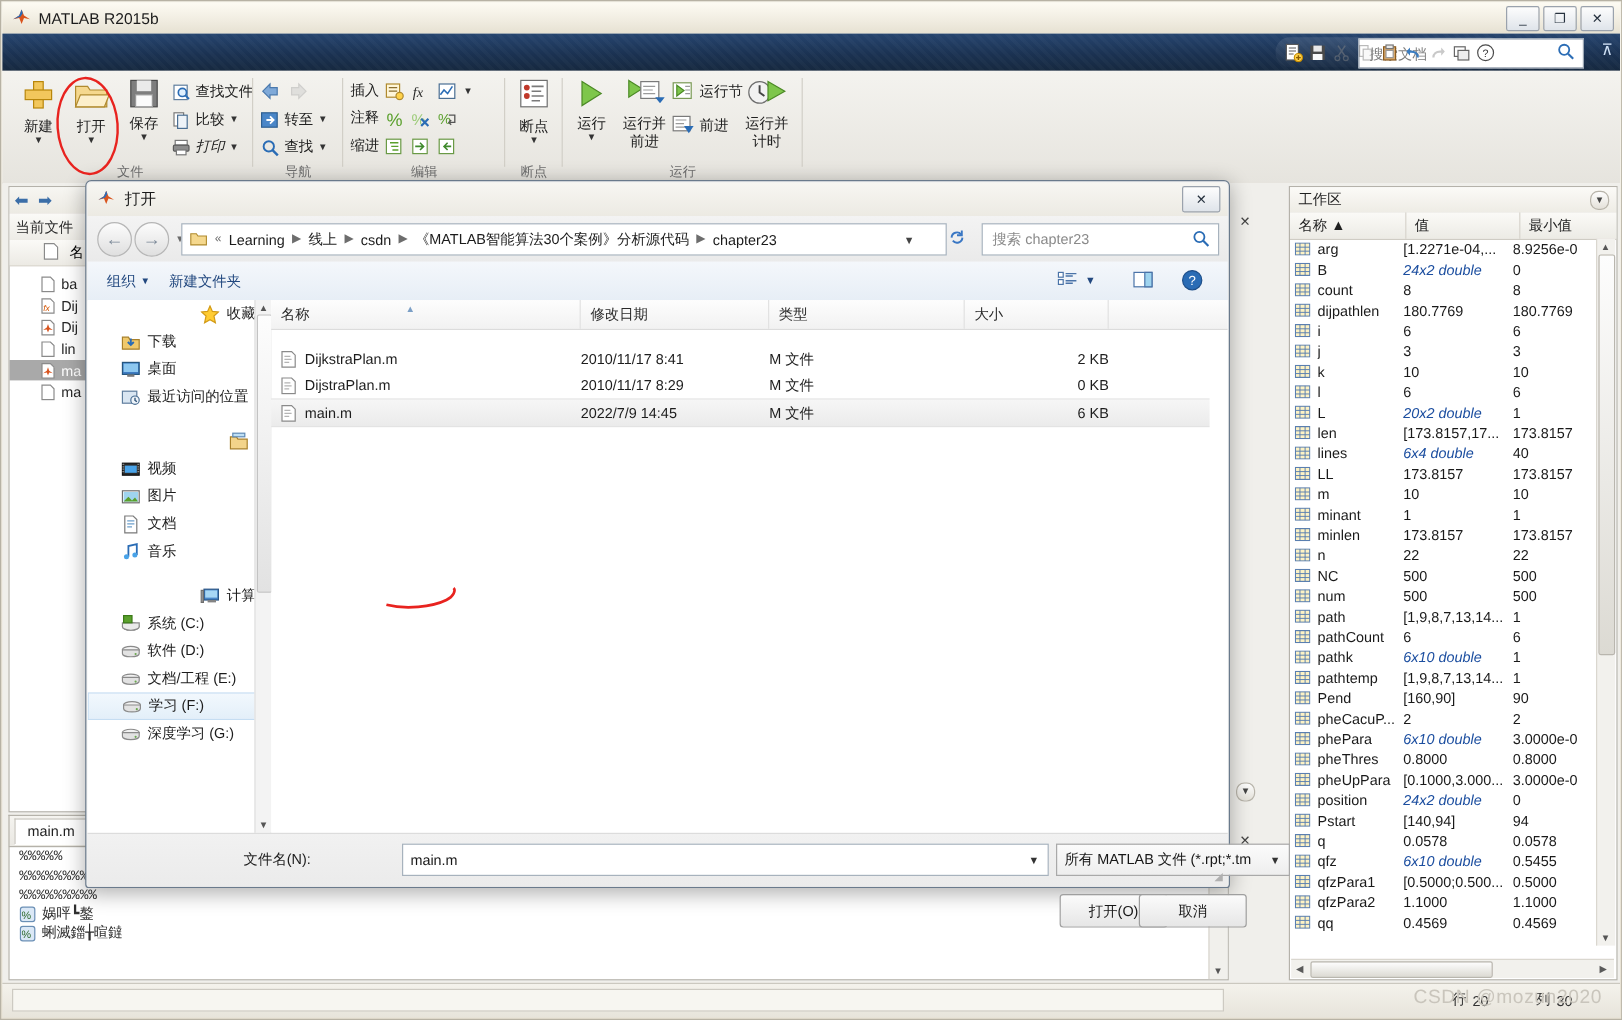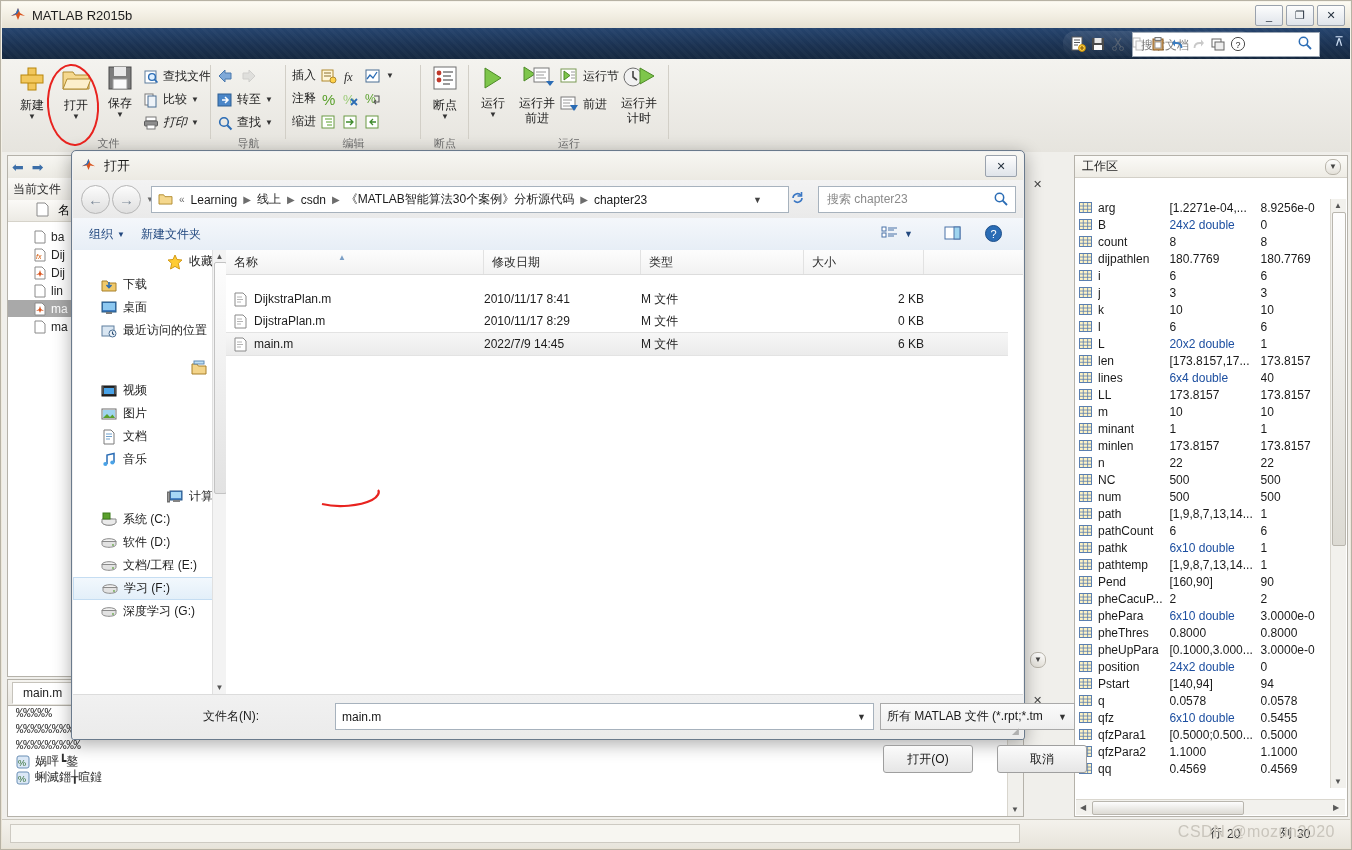--- a/index.html
+++ b/index.html
@@ -174,21 +174,21 @@
   }
   #wscols .c{border-right:1px solid #d7d4cc;height:22px;line-height:22px;padding-left:7px;box-sizing:border-box;}
   #wsrows{
     position:absolute;left:0;top:43px;width:255px;height:589px;overflow:hidden;
   }
   .wsrow{height:17px;display:flex;align-items:center;font-size:12px;color:#1a1a1a;}
   .wsrow .vicon{width:13px;height:11px;margin:0 6px 0 4px;flex:0 0 auto;}
   .wsrow .nm{width:72px;overflow:hidden;white-space:nowrap;}
   .wsrow .vl{width:92px;overflow:hidden;white-space:nowrap;}
   .wsrow .mn{width:70px;overflow:hidden;white-space:nowrap;}
-  .wsrow .it{color:#1d4fa0;}
+  .wsrow .it{font-style:italic;color:#1d4fa0;}
   #wsvscroll{
     position:absolute;right:1px;top:43px;width:15px;height:589px;
     background:#f2f1ed;border-left:1px solid #dad7cf;
   }
   #wshscroll{
     position:absolute;left:1px;bottom:1px;width:269px;height:15px;
     background:#f2f1ed;border-top:1px solid #dad7cf;display:flex;align-items:center;
   }
   .sbtn{width:14px;height:13px;display:flex;align-items:center;justify-content:center;font-size:8px;color:#5a5a5a;}
   .sthumb{height:12px;background:linear-gradient(#fdfdfd,#dcdad3);border:1px solid #b9b6ae;border-radius:2px;}
@@ -326,21 +326,21 @@
   #filterbox .val{margin-left:6px;font-size:12px;color:#171717;white-space:nowrap;}
   #filterbox .cv{position:absolute;right:7px;top:8px;font-size:9px;color:#333;}
   .dbtn{
     position:absolute;top:50px;width:88px;height:26px;
     background:linear-gradient(#fbfbfb,#e6e6e6);
     border:1px solid #9f9f9f;border-radius:3px;
     display:flex;align-items:center;justify-content:center;
     font-size:12px;color:#171717;
   }
   #btnopen{left:810px;}
-  #btncancel{left:924px;}
+  #btncancel{left:876px;}
   #dlgresize{position:absolute;right:4px;bottom:3px;color:#b0b0b0;font-size:9px;}
   .nowrap{white-space:nowrap;}
 </style>
 </head>
 <body>
 
 <div id="app">
 
   <div id="titlebar">
     <span class="tb-icon">
@@ -737,20 +737,25 @@
 
     <div style="position:absolute;left:1031px;top:26px;font-size:11px;color:#444;">✕</div>
     <div style="position:absolute;left:1031px;top:542px;font-size:11px;color:#444;">✕</div>
     <div style="position:absolute;left:1028px;top:500px;width:14px;height:14px;border:1px solid #b8b4aa;border-radius:7px;background:linear-gradient(#fdfdfd,#e4e1d9);font-size:8px;color:#444;text-align:center;line-height:13px;">▼</div>
 
     <div id="wspanel">
       <div id="wshdr">
         <span class="t">工作区</span>
         <span style="position:absolute;right:6px;top:3px;width:14px;height:14px;border:1px solid #b8b4aa;border-radius:7px;background:linear-gradient(#fdfdfd,#e4e1d9);font-size:8px;color:#444;text-align:center;line-height:13px;">▼</span>
       </div>
+      <div id="wscols">
+        <div class="c" style="width:97px">名称 ▲</div>
+        <div class="c" style="width:95px">值</div>
+        <div class="c" style="width:63px;border-right:none">最小值</div>
+      </div>
       <div id="wsrows">
           <div class="wsrow">
             <svg class="vicon" viewBox="0 0 13 11">
               <rect x="0.5" y="0.5" width="12" height="10" fill="#fdf2c4" stroke="#5a7fb0"></rect>
               <path d="M0.5 4h12M0.5 7.3h12M4.3 0.5v10M8.6 0.5v10" stroke="#5a7fb0" stroke-width="0.8"></path>
             </svg>
             <span class="nm">arg</span>
             <span class="vl">[1.2271e-04,...</span>
             <span class="mn">8.9256e-0</span>
           </div>

